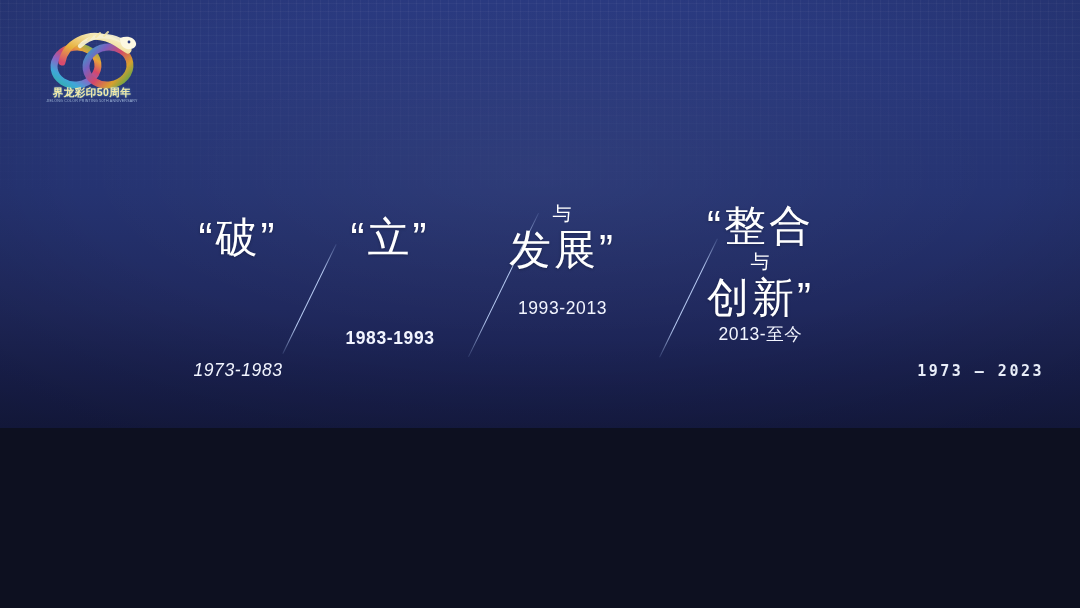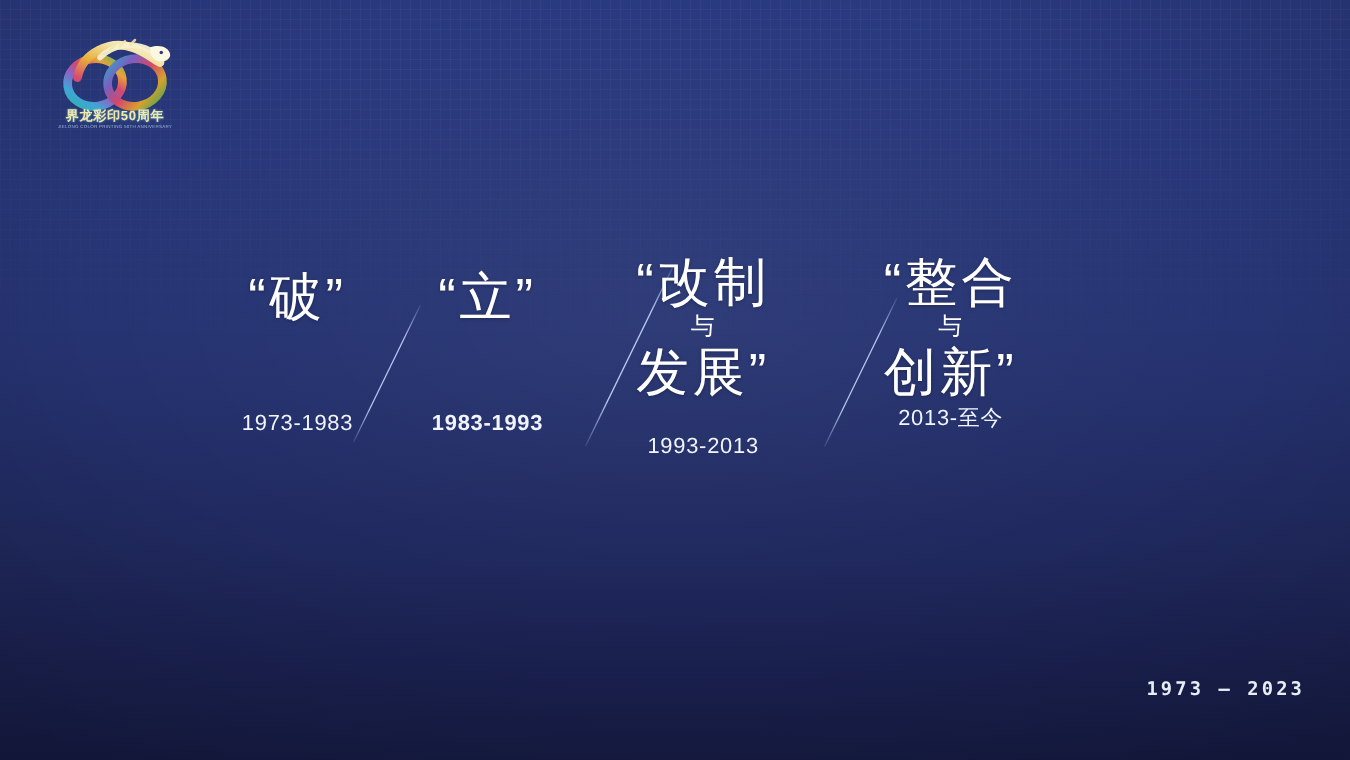--- a/index.html
+++ b/index.html
@@ -6,21 +6,21 @@
     margin: 0;
     padding: 0;
     background: #0d1020;
   }
   body {
     font-family: "Liberation Sans", sans-serif;
   }
   .slide {
     position: relative;
     width: 1080px;
-    height: 608px;
+    height: 428px;
     overflow: hidden;
     background:
       linear-gradient(180deg,
         #2a3a80 0%,
         #283779 22%,
         #253371 45%,
         #20295e 72%,
         #1a2150 88%,
         #161c45 100%);
   }
@@ -176,30 +176,29 @@
     <div class="logo-wordmark">界龙彩印50周年</div>
     <div class="logo-subwordmark">JIELONG COLOR PRINTING 50TH ANNIVERSARY</div>
   </div>
 
   <div class="divider" style="left:309px; top:238px; height:122px; transform: rotate(26deg);"></div>
   <div class="divider" style="left:503px; top:205px; height:160px; transform: rotate(26deg);"></div>
   <div class="divider" style="left:688px; top:232px; height:132px; transform: rotate(26deg);"></div>
 
   <div class="phase" style="left:175px; top:214px; width:126px;">
     <div class="phase-title">“破”</div>
-    <div class="phase-years" style="margin-top:66px;">1973-1983</div>
+    <div class="phase-years" style="margin-top:98px;font-style:italic;">1973-1983</div>
   </div>
 
   <div class="phase" style="left:327px; top:214px; width:126px;">
     <div class="phase-title">“立”</div>
     <div class="phase-years" style="margin-top:66px;font-weight:bold;">1983-1993</div>
   </div>
 
   <div class="phase" style="left:490px; top:202px; width:145px;">
-    <div class="phase-title">“改制</div>
     <div class="phase-mid">与</div>
     <div class="phase-title">发展”</div>
     <div class="phase-years" style="margin-top:24px;">1993-2013</div>
   </div>
 
   <div class="phase" style="left:688px; top:202px; width:145px;">
     <div class="phase-title">“整合</div>
     <div class="phase-mid">与</div>
     <div class="phase-title">创新”</div>
     <div class="phase-years" style="margin-top:0;">2013-至今</div>

